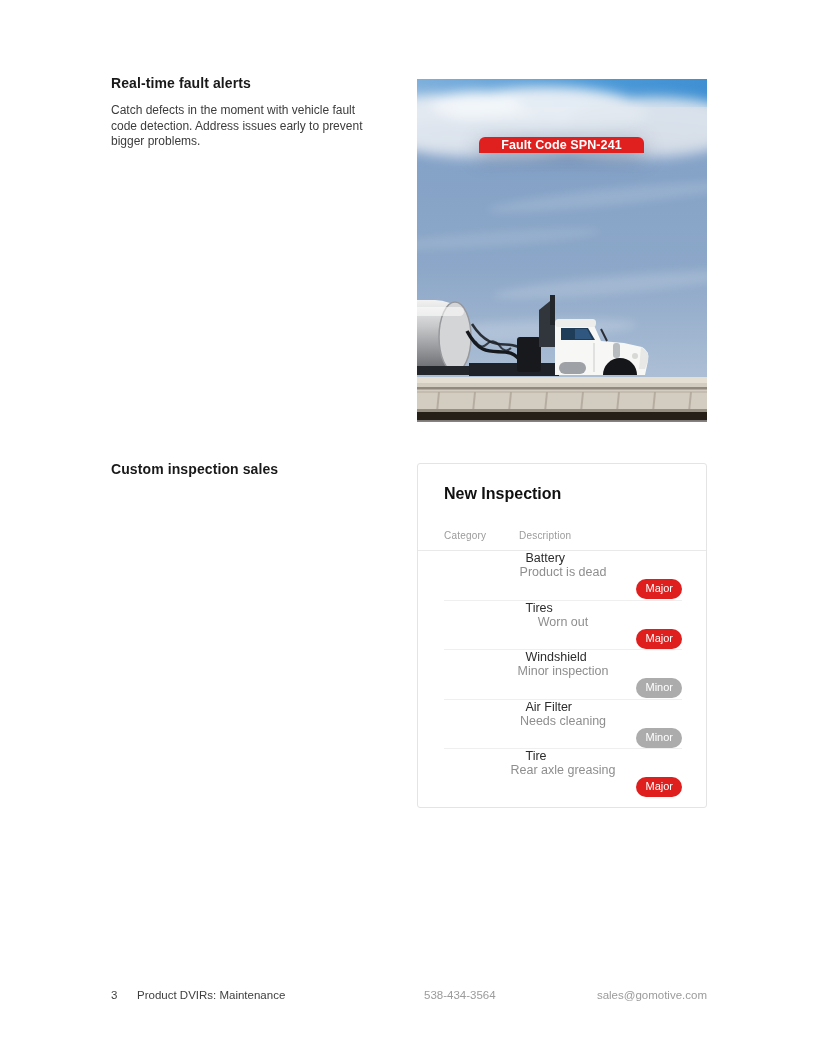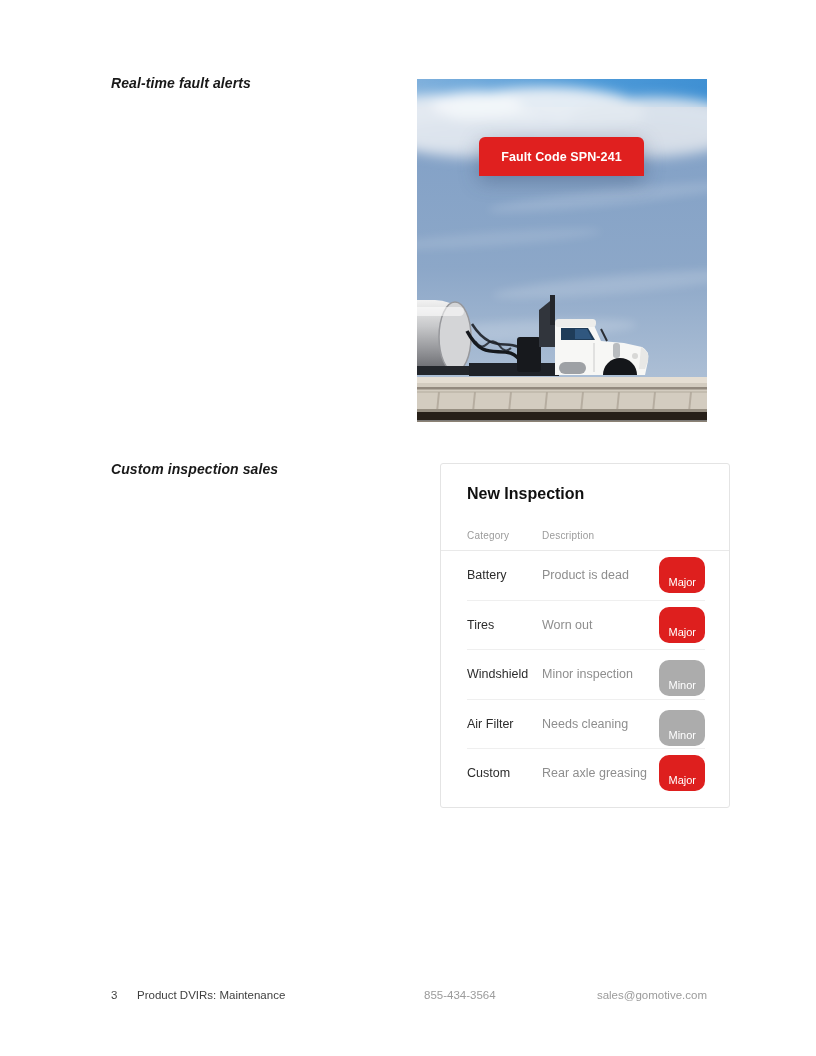--- a/index.html
+++ b/index.html
@@ -11,85 +11,88 @@
   :root{
     --alert-red:#E0201F;
     --badge-major:#DE1F1E;
     --badge-minor:#ACACAC;
   }
   
   .copy-block{position:absolute;left:111px;width:278px;}
   .copy-block.first{top:75px;}
   .copy-block.second{top:461px;}
   .section-heading{
-    margin:0 0 12px 0;font-size:14px;font-weight:bold;color:#191919;letter-spacing:.1px;font-style:italic;
+    margin:0 0 12px 0;font-size:14px;font-weight:bold;color:#191919;letter-spacing:.1px;
   }
   .body-copy{
     margin:0;font-size:12px;line-height:15.5px;color:#3c3c3c;white-space:pre-line;
   }
   
   .hero-image{
     position:absolute;left:417px;top:79px;width:290px;height:343px;overflow:hidden;
     background:#8aa6c6;
   }
   .hero-image svg{display:block;}
   .alert-card{
     position:absolute;left:59px;top:58px;width:171px;
     filter:drop-shadow(0 5px 10px rgba(25,45,80,.30));
   }
   .alert-card-header{
-    margin:0 3px;height:39px;background:var(--alert-red);
+    margin:0 3px;height:16px;background:var(--alert-red);
     border-radius:6px 6px 0 0;color:#ffffff;font-weight:bold;font-size:12.5px;
     display:flex;align-items:center;justify-content:center;letter-spacing:.1px;
   }
   .alert-card-body{
     height:31px;background:#ffffff;border-radius:4px 4px 6px 6px;
     display:flex;align-items:center;justify-content:center;
     font-size:12.5px;color:#2e2e2e;
   }
   
   .inspection-card{
-    position:absolute;left:440px;top:463px;width:290px;height:345px;
+    position:absolute;left:417px;top:463px;width:290px;height:345px;
     background:#ffffff;border:1px solid #E4E4E4;border-radius:3px;
     box-sizing:border-box;
   }
   .card-title{
     margin:21px 26px 0 26px;font-size:16px;font-weight:bold;color:#101010;
   }
   .col-headers{
     display:flex;margin:27px 26px 0 26px;font-size:10px;color:#9B9B9B;letter-spacing:.2px;
   }
   .col-category{width:75px;flex-shrink:0;}
   .header-divider{border-top:1px solid #E9E9E9;margin-top:9px;}
   .inspection-rows{margin:0 24px 0 26px;}
   .inspection-row{
-    display:flex;align-items:center;height:48.5px;
+    display:flex;align-items:center;height:48.5px;flex-direction:column;
   }
   .inspection-row:not(:last-child){border-bottom:1px solid #EFEFEF;}
   .cell-category{width:75px;flex-shrink:0;font-size:12.5px;color:#2c2c2c;}
   .cell-description{font-size:12.5px;color:#8E8E8E;}
   .badge{
     margin-left:auto;background:var(--badge-major);color:#ffffff;
-    font-size:11px;line-height:1;padding:20px 9px 5px 9px;border-radius:10px;
-  }
-  .badge.minor{background:var(--badge-minor);margin-top:8px;}
+    font-size:11px;line-height:1;padding:4px 9px 5px 9px;border-radius:10px;
+  }
+  .badge.minor{background:var(--badge-minor);}
   
   .page-footer{
     position:absolute;left:111px;top:989px;width:596px;height:16px;font-size:11.5px;
   }
   .page-footer .page-number{position:absolute;left:0;color:#3f3f3f;}
   .page-footer .doc-title{position:absolute;left:26px;color:#3f3f3f;}
   .page-footer .phone{position:absolute;left:313px;color:#9B9B9B;}
   .page-footer .email{position:absolute;right:0;color:#9B9B9B;}
 </style>
 </head>
 <body>
 
 <div class="copy-block first">
   <h2 class="section-heading">Real-time fault alerts</h2>
+  <p class="body-copy">Catch defects in the moment with vehicle fault
+code detection. Address issues early to prevent
+bigger problems.</p>
 </div>
 
 <div class="hero-image">
   <svg width="290" height="343" viewBox="0 0 290 343">
     <defs>
       <linearGradient id="skyGrad" x1="0" y1="0" x2="0" y2="1">
         <stop offset="0%" stop-color="#9FB4CE"></stop>
         <stop offset="22%" stop-color="#84A2C7"></stop>
         <stop offset="55%" stop-color="#8CA7C8"></stop>
         <stop offset="85%" stop-color="#AABDD4"></stop>
@@ -217,25 +220,25 @@
       <span class="cell-category">Windshield</span>
       <span class="cell-description">Minor inspection</span>
       <span class="badge minor">Minor</span>
     </div>
     <div class="inspection-row">
       <span class="cell-category">Air Filter</span>
       <span class="cell-description">Needs cleaning</span>
       <span class="badge minor">Minor</span>
     </div>
     <div class="inspection-row">
-      <span class="cell-category">Custom</span>
+      <span class="cell-category">Tire</span>
       <span class="cell-description">Rear axle greasing</span>
       <span class="badge">Major</span>
     </div>
   </div>
 </div>
 
 <div class="page-footer">
   <span class="page-number">3</span>
   <span class="doc-title">Product DVIRs: Maintenance</span>
-  <span class="phone">855-434-3564</span>
+  <span class="phone">538-434-3564</span>
   <span class="email">sales@gomotive.com</span>
 </div>
 
 </body></html>

